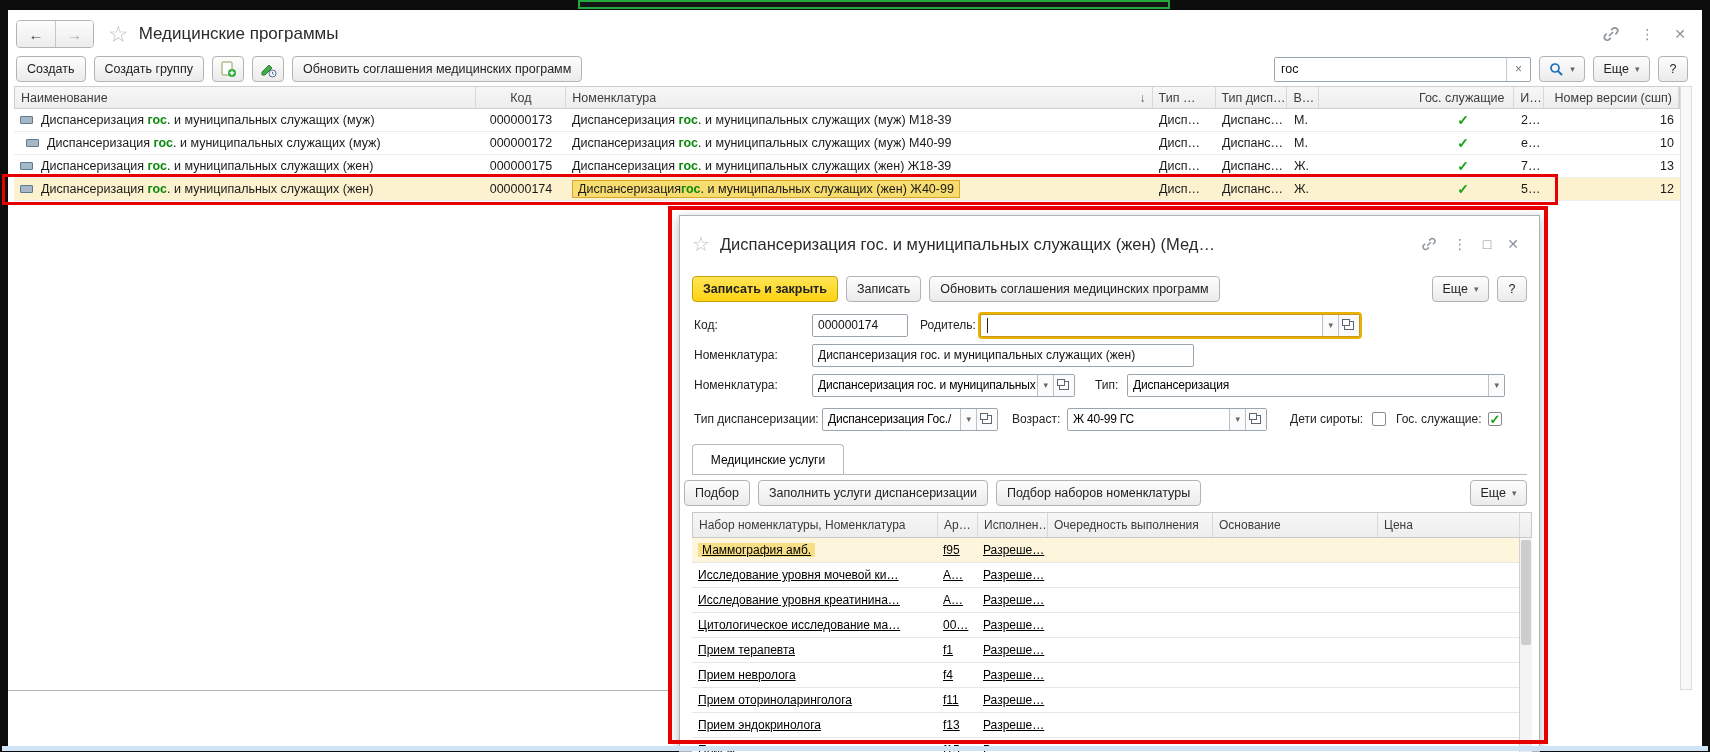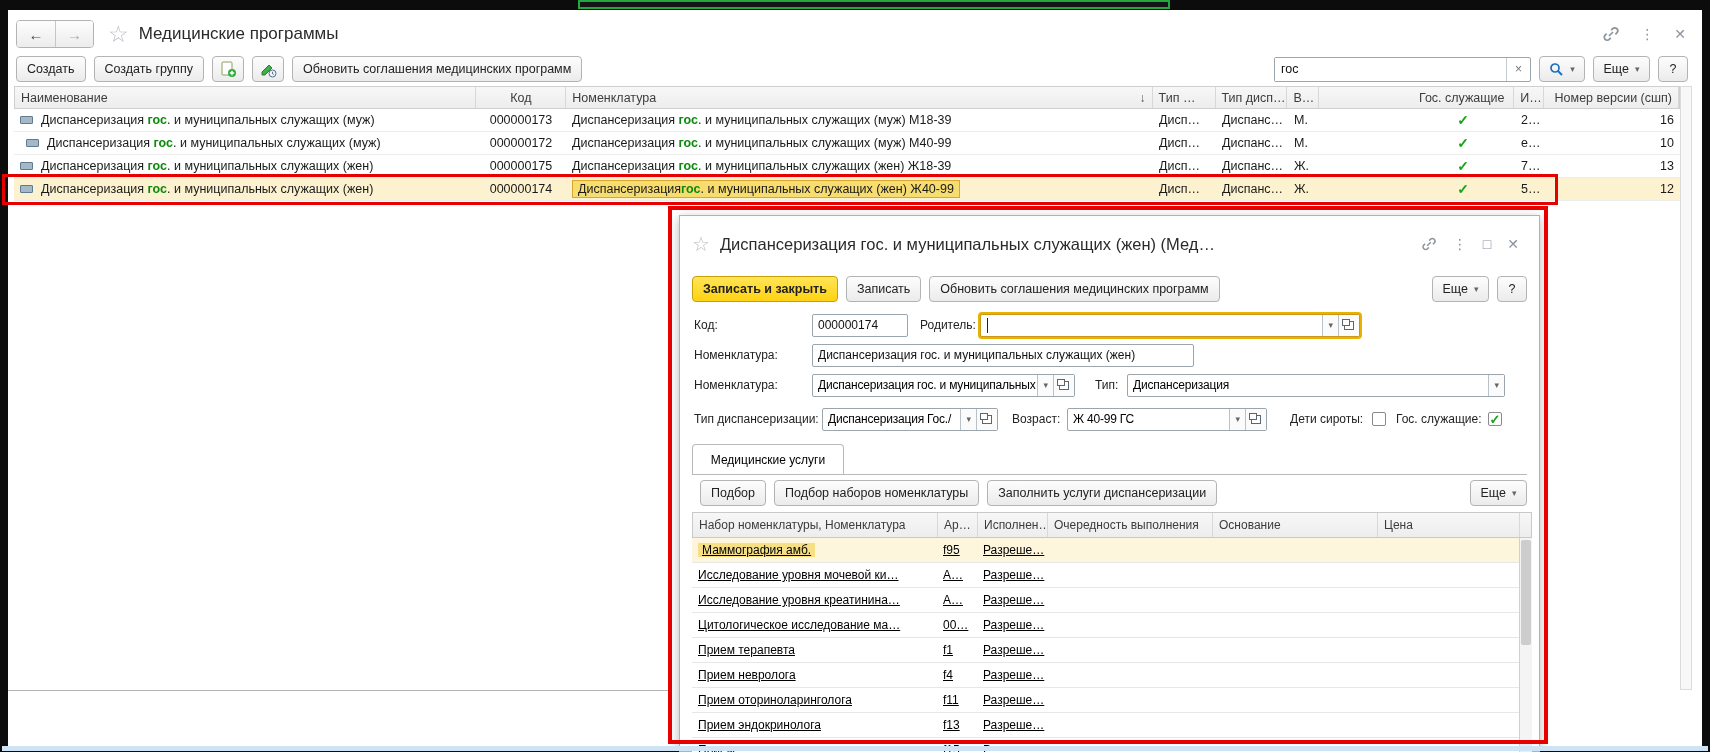--- a/index.html
+++ b/index.html
@@ -73,21 +73,21 @@
   .dlg-star { font-size:20px; color:#b9bec3; }
   .dlg-icons { margin-left:auto; display:flex; align-items:center; gap:16px; color:#8a949e; padding-right:8px; }
   .dlg-icons .glyph { font-size:14px; }
   .dlg-toolbar { position:absolute; top:60px; left:12px; right:12px; display:flex; align-items:center; gap:8px; }
   .frow { position:absolute; left:12px; right:12px; height:24px; display:flex; align-items:center; }
   .abs { position:absolute; }
   .tab { position:absolute; top:228px; left:12px; width:152px; height:31px; background:#fff;
          border:1px solid #b9b9b9; border-bottom:none; border-radius:4px 4px 0 0;
          display:flex; align-items:center; justify-content:center; font-size:12px; }
   .tab-line { position:absolute; top:258px; left:12px; right:12px; border-top:1px solid #b9b9b9; }
-  .inner-toolbar { position:absolute; top:264px; left:20px; right:12px; display:flex; align-items:center; gap:8px; }
+  .inner-toolbar { position:absolute; top:264px; left:4px; right:12px; display:flex; align-items:center; gap:8px; }
 
   .svc { position:absolute; top:296px; left:12px; width:840px; height:241px; font-size:12px; overflow:hidden; }
   .svc-head { display:flex; height:26px; background:linear-gradient(#f7f7f7,#ededed); border:1px solid #c9c9c9; color:#3c3c3c; }
   .svc-head .c { display:flex; align-items:center; padding:0 6px; border-right:1px solid #d8d8d8; white-space:nowrap; overflow:hidden; }
   .svc-row { display:flex; height:25px; border-bottom:1px solid #e7e7e7; align-items:center; background:#fff; }
   .svc-row .c { padding:0 6px; white-space:nowrap; overflow:hidden;text-decoration:underline; }
   .svc-row.selected { background:#fdf6dc; }
   .sc-name{width:245px;} .sc-ar{width:40px;} .sc-exec{width:70px;} .sc-order{width:165px;} .sc-basis{width:165px;} .sc-price{width:142px;}
   .svc-indent { padding-left:30px; }
   .name-hl { background:#f7df85; padding:1px 4px; }
@@ -359,22 +359,22 @@
       <span class="checkbox abs" style="left:680px;"></span>
       <span class="lbl abs" style="left:704px;">Гос. служащие:</span>
       <span class="checkbox abs" style="left:796px;">✓</span>
     </div>
 
     <div class="tab">Медицинские услуги</div>
     <div class="tab-line"></div>
 
     <div class="inner-toolbar">
       <button class="btn">Подбор</button>
+      <button class="btn">Заполнить услуги диспансеризации</button>
       <button class="btn">Подбор наборов номенклатуры</button>
-      <button class="btn">Заполнить услуги диспансеризации</button>
       <div style="flex:1"></div>
       <button class="btn" style="width:57px;">
         <span>Еще</span>
         <span class="caret">▾</span>
       </button>
     </div>
 
     <div class="svc">
       <div class="svc-head">
         <div class="c sc-name">Набор номенклатуры, Номенклатура</div>

